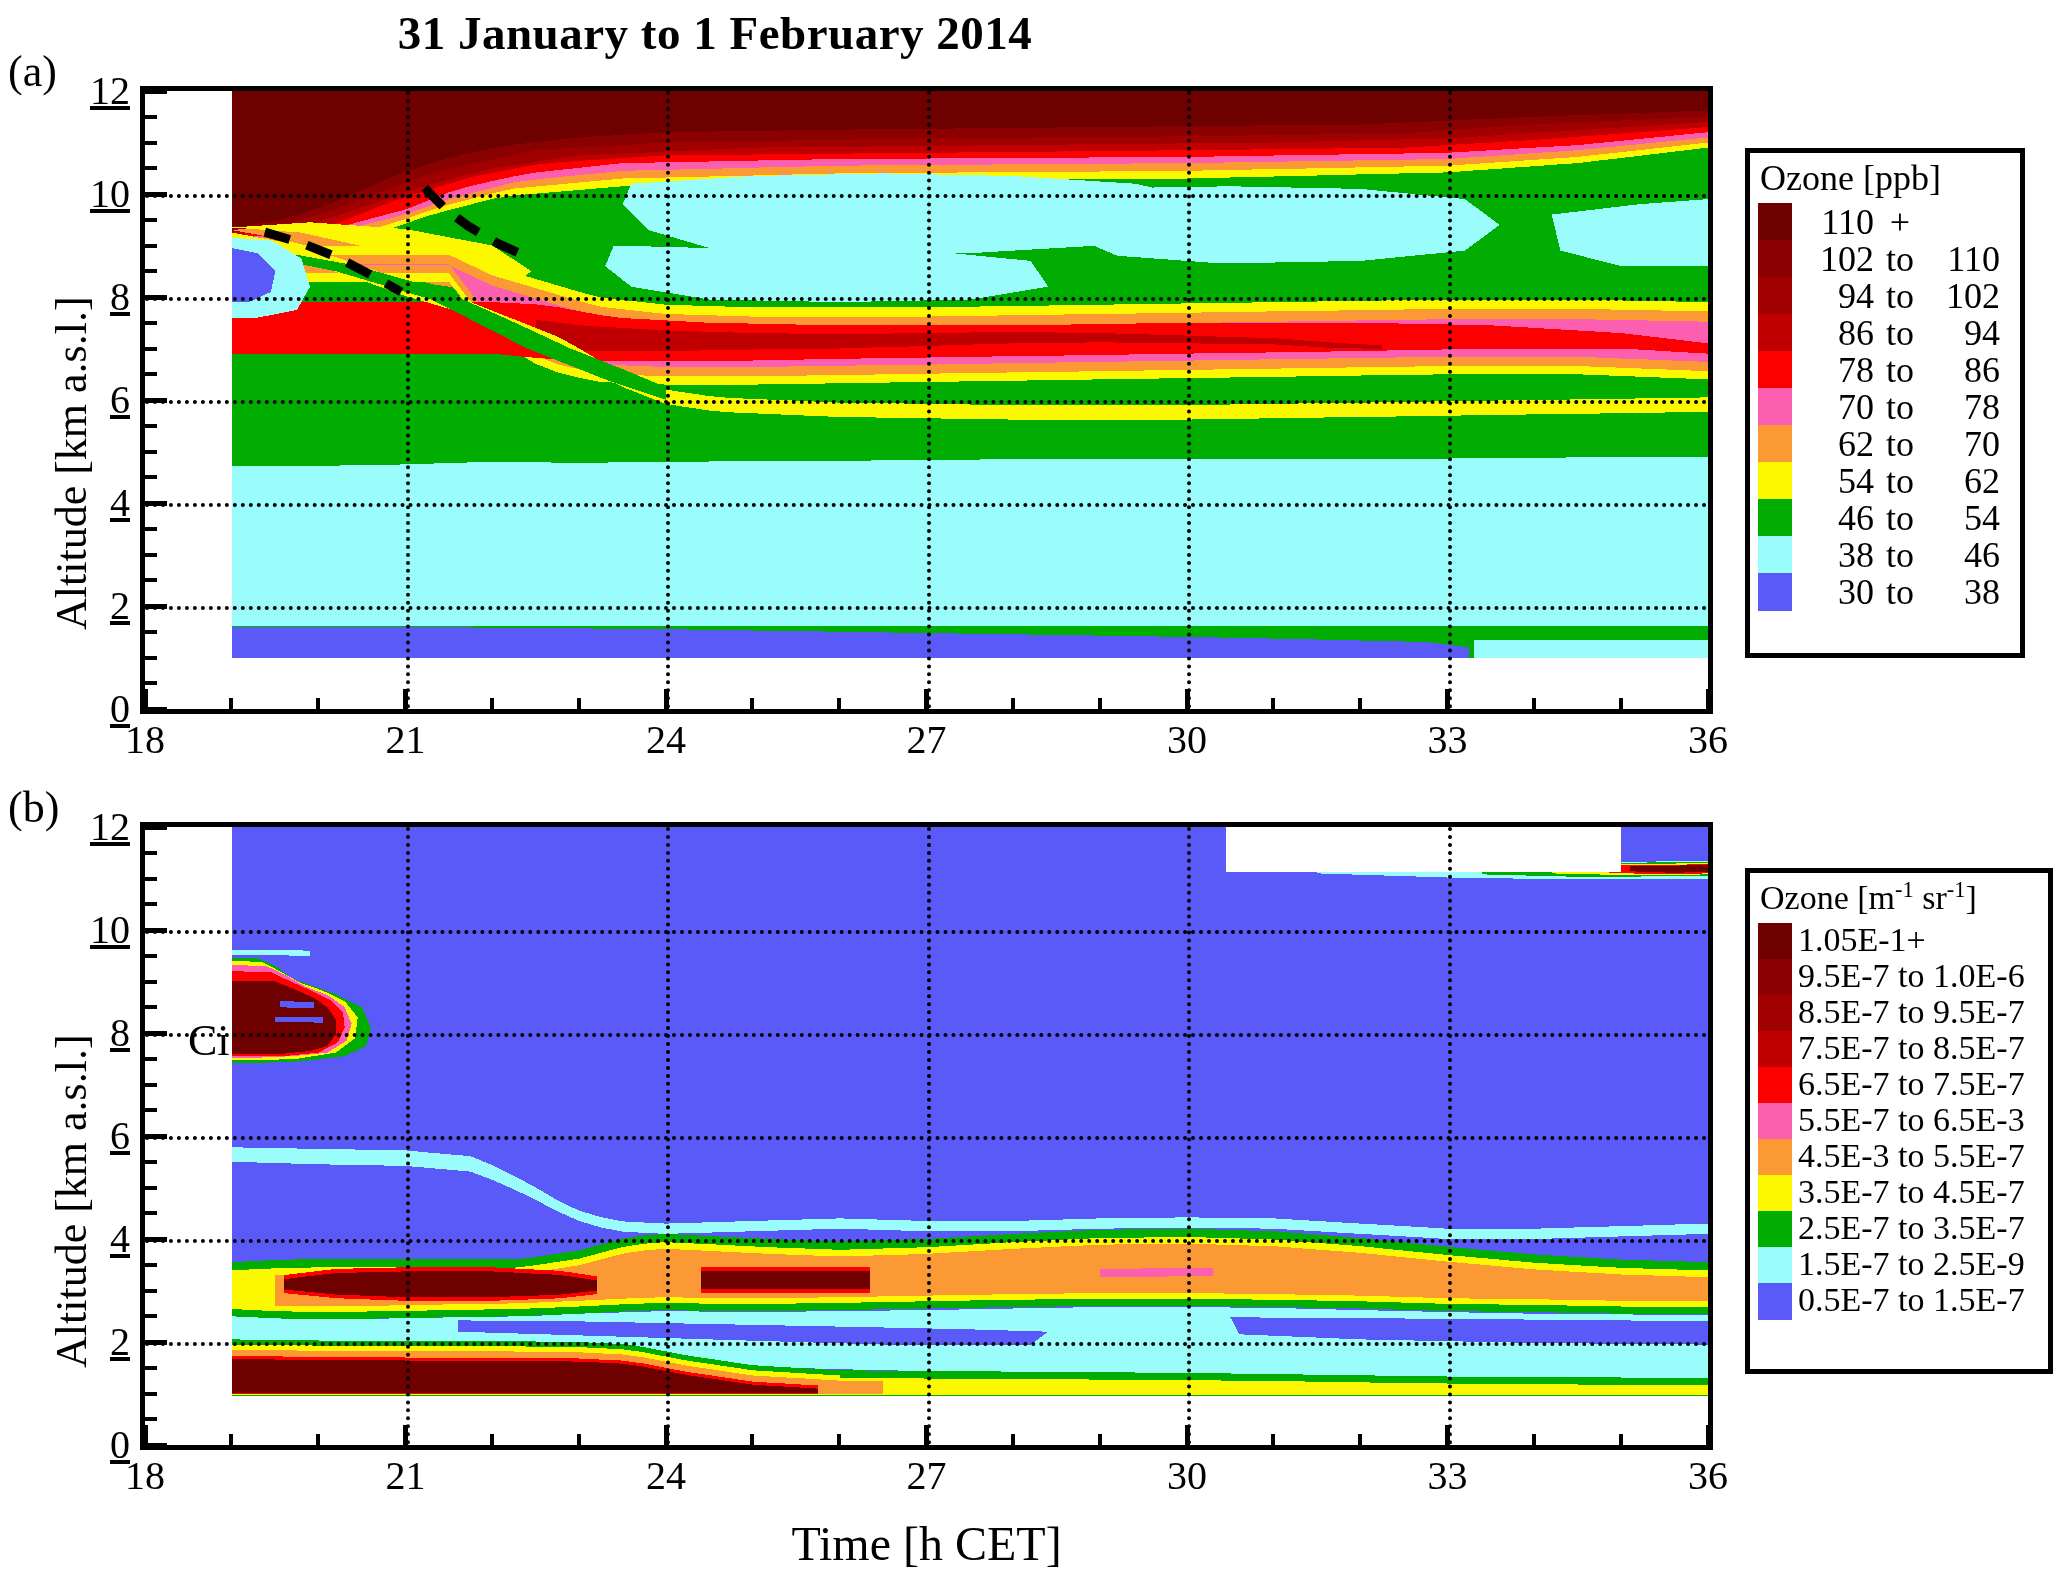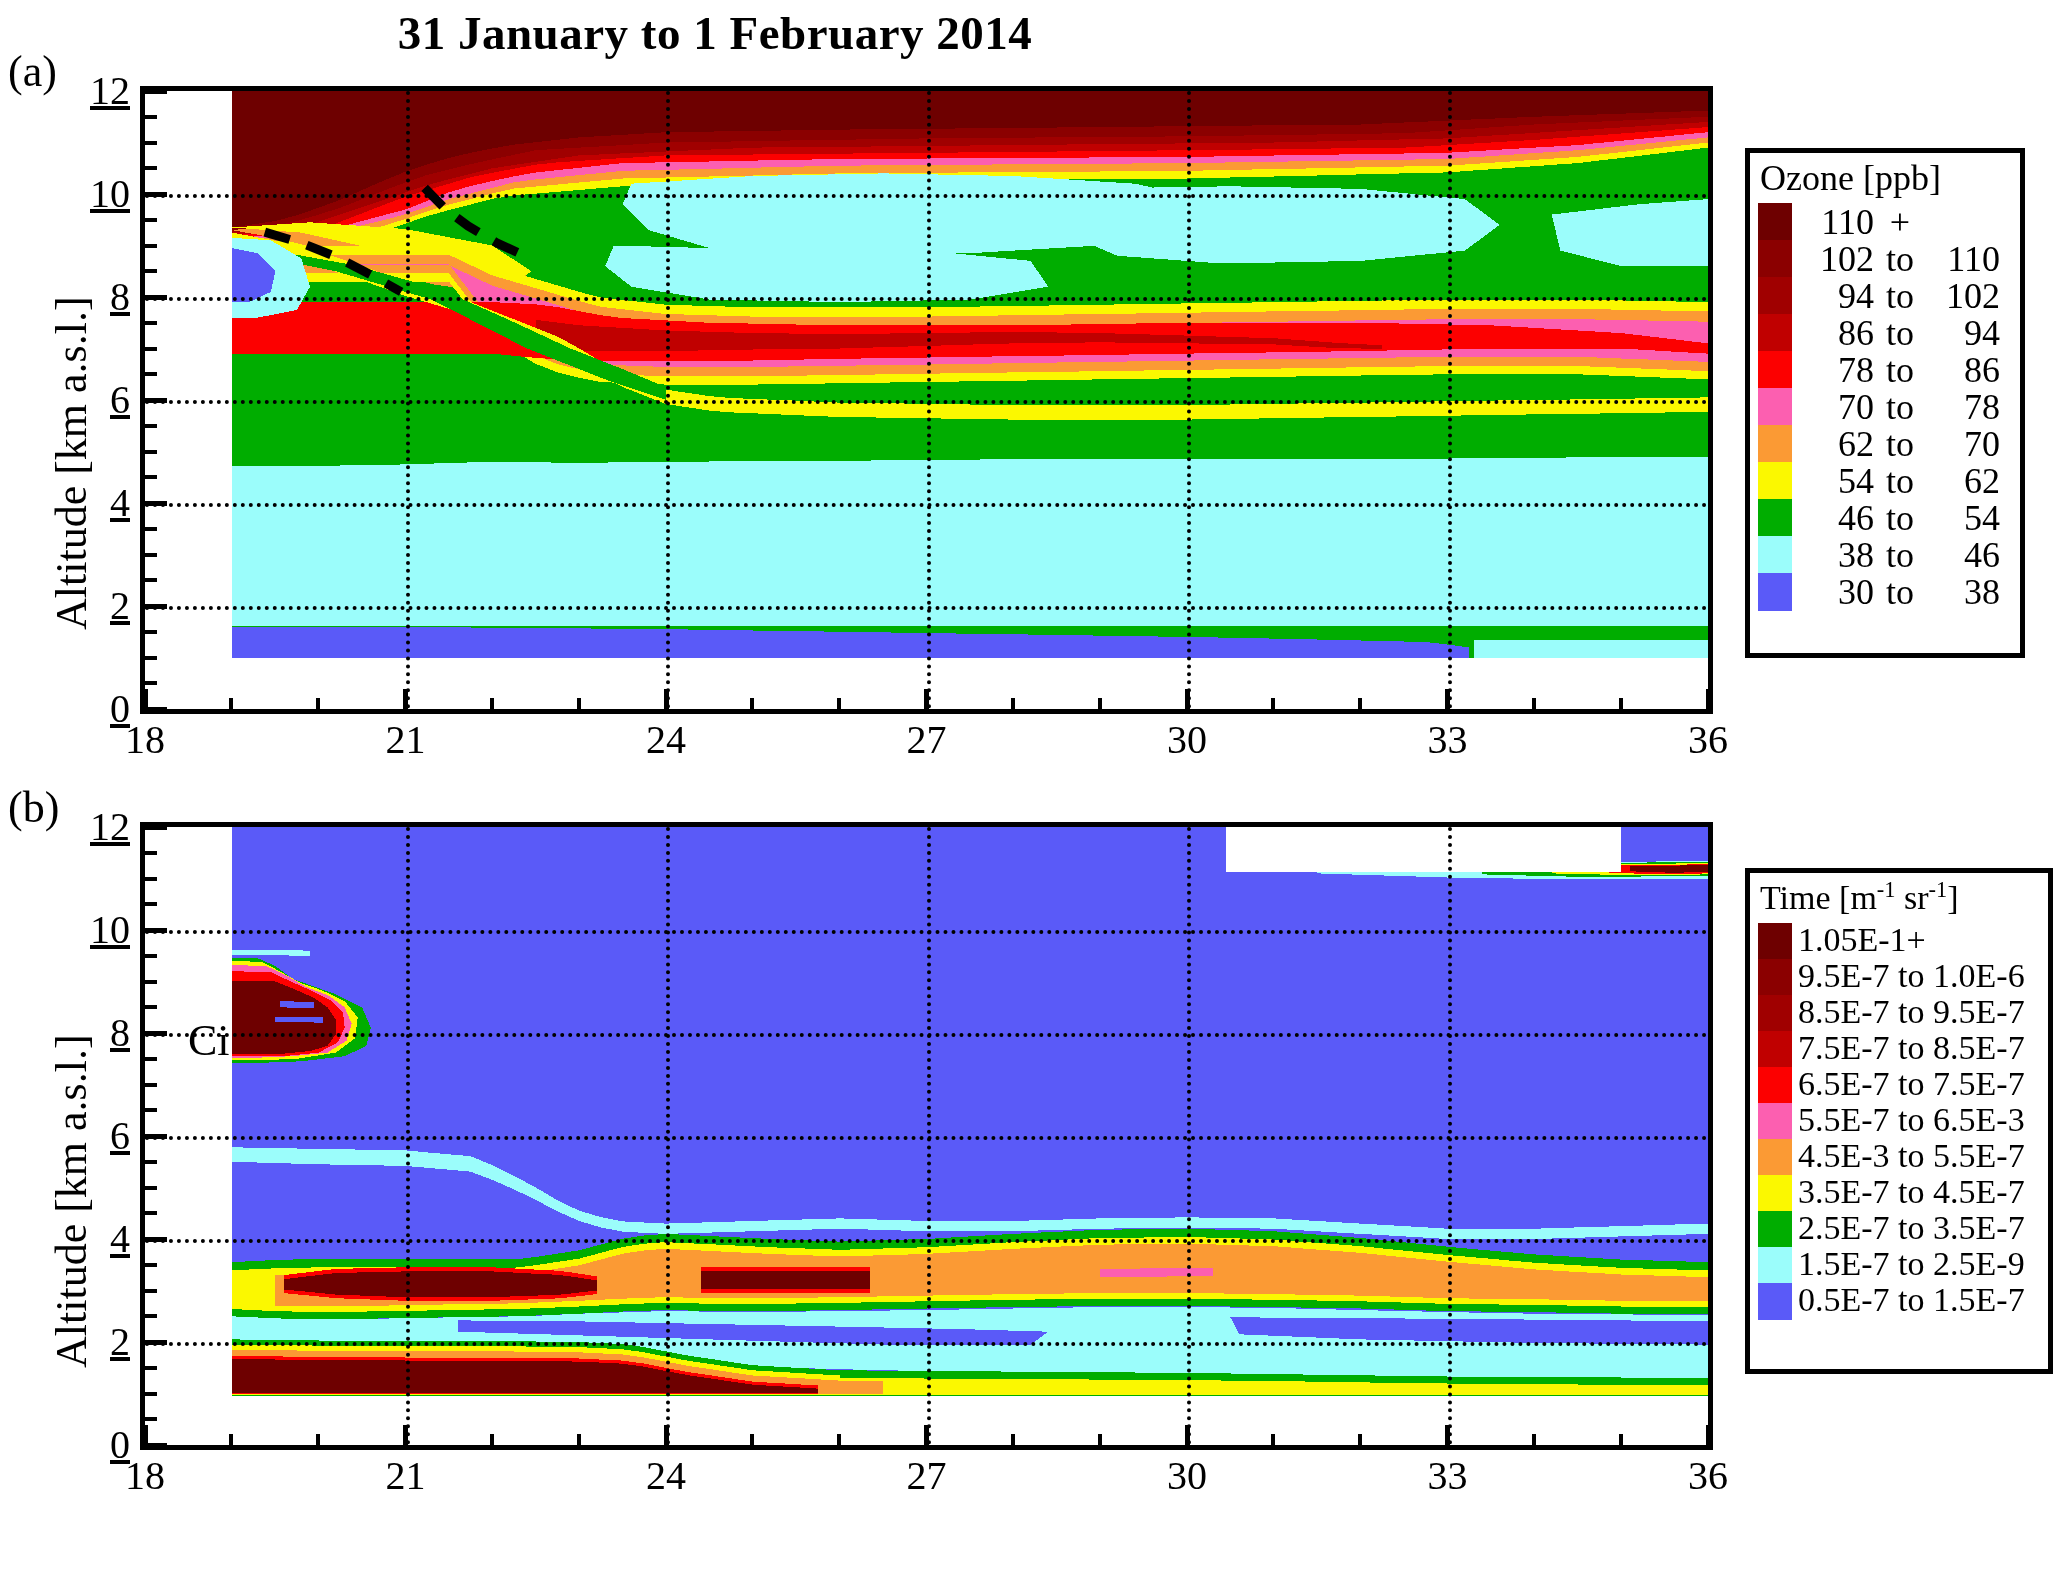--- a/index.html
+++ b/index.html
@@ -263,20 +263,21 @@
       <div class="grid-h" style="top: 103px;"></div>
       <div class="grid-v" style="left: 260.5px;"></div>
       <div class="grid-v" style="left: 521px;"></div>
       <div class="grid-v" style="left: 781.5px;"></div>
       <div class="grid-v" style="left: 1042px;"></div>
       <div class="grid-v" style="left: 1302.5px;"></div>
     </div>
   <div id="ylabel-b">Altitude [km a.s.l.]</div>
   <div id="ci-label">Ci</div>
 
+  <div id="xlabel-b">Time [h CET]</div>
 
   <div class="legend" id="legend-ozone">
     <div class="legend-title">Ozone [ppb]</div>
     <div class="legend-rows" id="ozone-legend-rows">
         <div class="legend-row">
           <div class="swatch" style="background: rgb(110, 0, 0);"></div>
           <div class="legend-text"><span class="lt-num">110</span><span class="lt-to">+</span><span class="lt-num2"></span></div>
         </div>
         <div class="legend-row">
           <div class="swatch" style="background: rgb(139, 0, 0);"></div>
@@ -316,21 +317,21 @@
         </div>
         <div class="legend-row">
           <div class="swatch" style="background: rgb(90, 90, 248);"></div>
           <div class="legend-text"><span class="lt-num">30</span><span class="lt-to">to</span><span class="lt-num2">38</span></div>
         </div>
       </div>
   </div>
 
   <div class="legend" id="legend-beta">
     <div class="legend-title">
-      <span>Time [m</span><sup>-1</sup><span> sr</span><sup>-1</sup><span>]</span>
+      <span>Ozone [m</span><sup>-1</sup><span> sr</span><sup>-1</sup><span>]</span>
     </div>
     <div class="legend-rows" id="beta-legend-rows">
         <div class="legend-row">
           <div class="swatch" style="background: rgb(110, 0, 0);"></div>
           <div class="legend-text">1.05E-1+</div>
         </div>
         <div class="legend-row">
           <div class="swatch" style="background: rgb(139, 0, 0);"></div>
           <div class="legend-text">9.5E-7 to 1.0E-6</div>
         </div>

